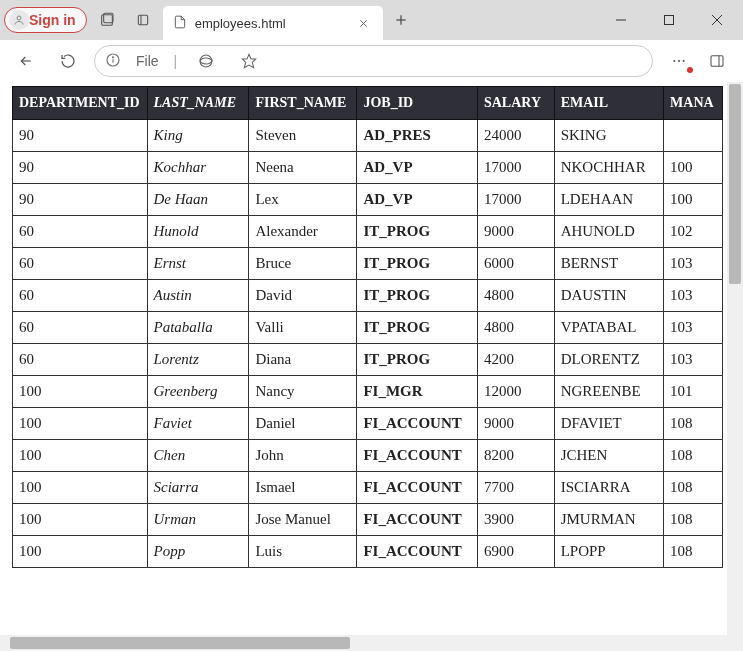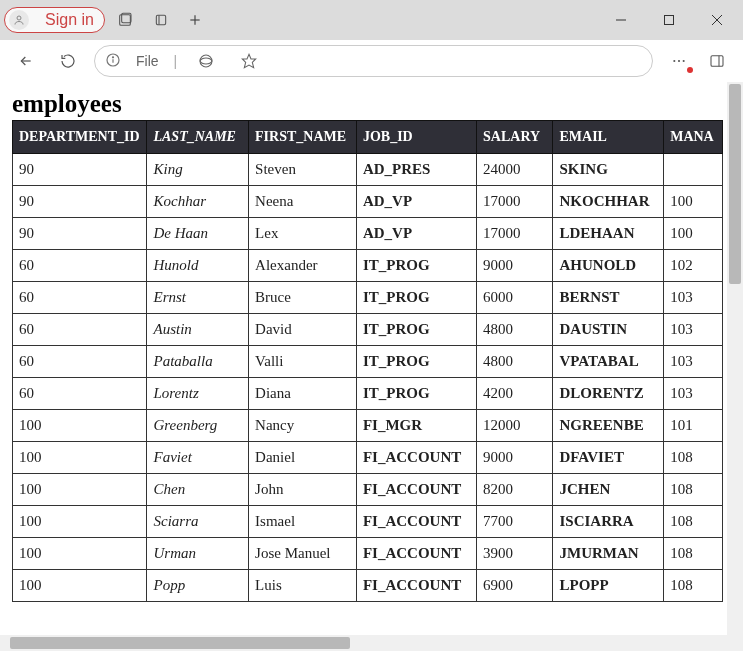--- a/index.html
+++ b/index.html
@@ -5,23 +5,23 @@
   * { box-sizing: border-box; margin: 0; padding: 0; }
   html, body { height: 100%; width: 100%; overflow: hidden; font-family: "Segoe UI", Arial, sans-serif; }
   body { background: #ffffff; }
 
   
   .titlebar {
     height: 40px; background: #dcdcdc; display: flex; align-items: center;
     padding: 0 4px; gap: 4px;
   }
   .signin-pill {
-    display:flex; align-items:center; gap:16px;
+    display:flex; align-items:center; gap:0;
     border:1px solid #c44; color:#c44; background:#f8f8f8;
-    border-radius:18px; padding:2px 10px 2px 4px; font-size:16px; height:26px;
+    border-radius:18px; padding:2px 10px 2px 4px; font-size:14px; height:26px;font-weight:bold;
   }
   .signin-avatar {
     width:20px;height:20px;border-radius:50%;background:#e8e8e8;
     display:flex;align-items:center;justify-content:center;color:#888;
   }
   .title-btn { width:32px; height:32px; display:flex; align-items:center; justify-content:center; color:#555; }
   .title-btn svg { width:16px; height:16px; }
 
   .tab {
     display:flex; align-items:center; gap:8px;
@@ -74,21 +74,21 @@
     white-space:nowrap; overflow:hidden;
   }
   table.data td {
     font-family:"Times New Roman",serif; font-size:15px; color:#222;
     border:1px solid #333; padding:7px 6px;
     white-space:nowrap; overflow:hidden;
   }
 
   
   .c0{width:135px;} .c1{width:105px;font-style:italic;} .c2{width:110px;margin-top:28px;}
-  .c3{width:125px;font-weight:bold;} .c4{width:80px;}  .c5{width:115px;font-weight:bold;} .c6{width:60px;}
+  .c3{width:125px;font-weight:bold;} .c4{width:80px;}  .c5{width:115px;} .c6{width:60px;}
 
   
   .v-scroll {
     position:absolute; top:0; right:0; width:16px; bottom:16px;
     background:#f0f0f0;
   }
   .v-thumb { position:absolute; top:2px; left:2px; right:2px; height:200px; background:#b8b8b8; border-radius:2px; }
   .h-scroll {
     position:absolute; left:0; right:16px; bottom:0; height:16px;
     background:#f0f0f0;
@@ -115,20 +115,36 @@
         <rect x="7" y="2" width="14" height="14" rx="2"></rect>
       </svg>
   </div>
   <div class="title-btn">
     <svg viewBox="0 0 24 24" fill="none" stroke="#555" stroke-width="1.6">
         <rect x="5" y="5" width="14" height="14" rx="2"></rect>
         <line x1="9" y1="5" x2="9" y2="19"></line>
       </svg>
   </div>
 
+  <div class="tab">
+    <span>
+      <svg width="14" height="14" viewBox="0 0 24 24" fill="none" stroke="#555" stroke-width="1.6">
+          <path d="M14 2H6a2 2 0 0 0-2 2v16a2 2 0 0 0 2 2h12a2 2 0 0 0 2-2V8z"></path>
+          <polyline points="14 2 14 8 20 8"></polyline>
+        </svg>
+    </span>
+    <span>employees.html</span>
+    <span class="spacer"></span>
+    <span class="tab-close">
+      <svg width="11" height="11" viewBox="0 0 24 24" stroke="#555" stroke-width="2">
+          <line x1="5" y1="5" x2="19" y2="19"></line>
+          <line x1="19" y1="5" x2="5" y2="19"></line>
+        </svg>
+    </span>
+  </div>
 
   <div class="newtab">
     <svg width="14" height="14" viewBox="0 0 24 24" stroke="#444" stroke-width="2">
         <line x1="12" y1="4" x2="12" y2="20"></line>
         <line x1="4" y1="12" x2="20" y2="12"></line>
       </svg>
   </div>
 
   <div class="spacer"></div>
 
@@ -200,21 +216,20 @@
       <svg width="16" height="16" viewBox="0 0 24 24" fill="none" stroke="#555" stroke-width="1.6">
           <rect x="3" y="4" width="18" height="16" rx="2"></rect>
           <line x1="15" y1="4" x2="15" y2="20"></line>
         </svg>
     </div>
   </div>
 </div>
 
 <div class="viewport">
   <div class="page-scroll">
-    <h1 class="page-title">employees</h1>
     <table class="data">
       <thead>
           <tr id="thead-row">
             <th class="c0">DEPARTMENT_ID</th>
             <th class="c1">LAST_NAME</th>
             <th class="c2">FIRST_NAME</th>
             <th class="c3">JOB_ID</th>
             <th class="c4">SALARY</th>
             <th class="c5">EMAIL</th>
             <th class="c6">MANA</th>

